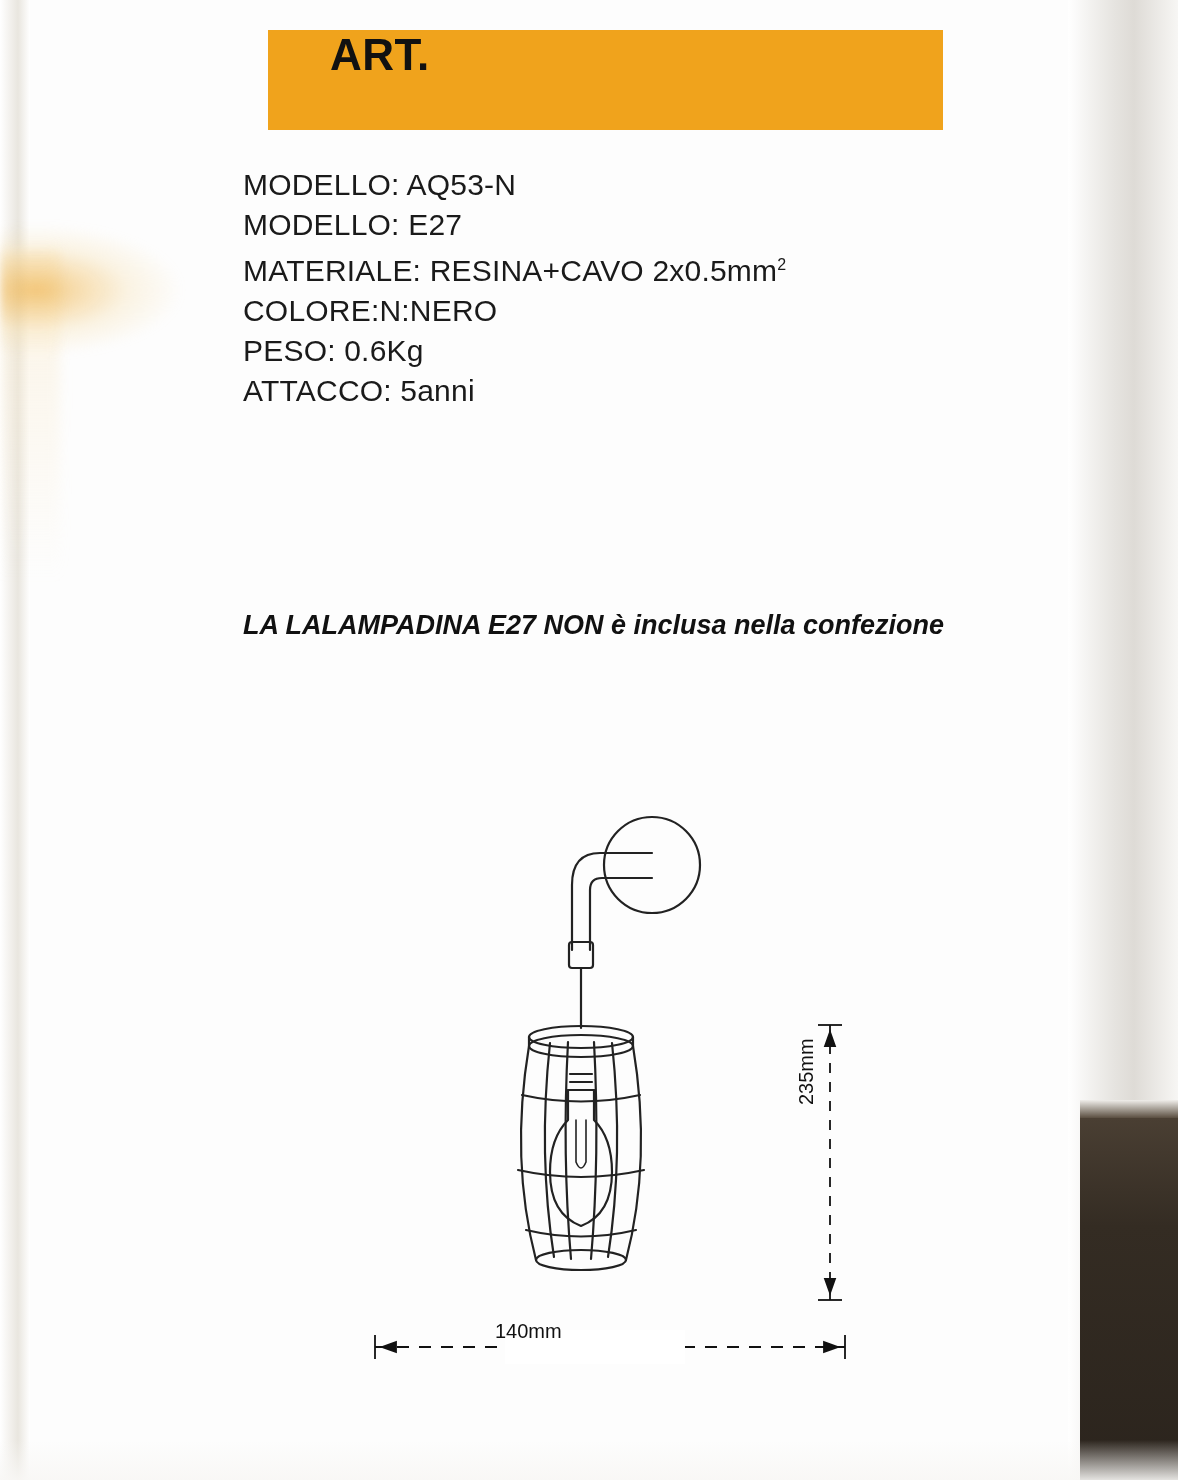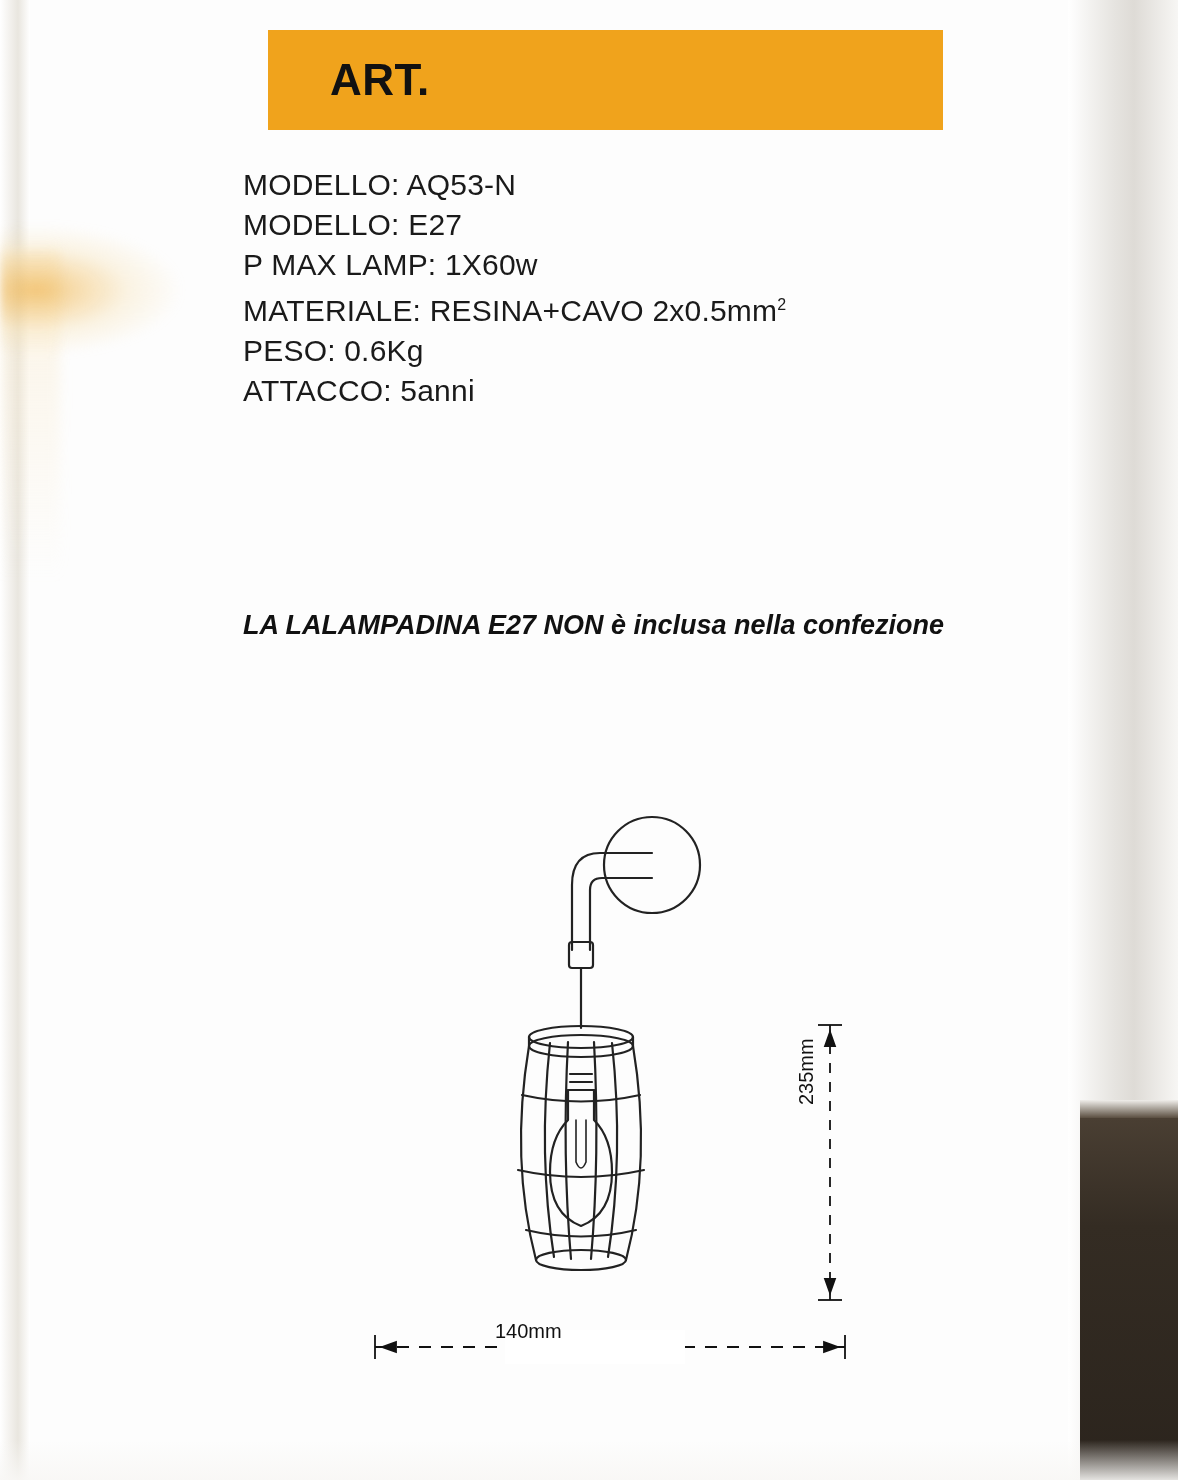--- a/index.html
+++ b/index.html
@@ -71,21 +71,20 @@
     width: 1048px; height: 1480px;
   }
 
   
   .title-banner {
     position: absolute;
     left: 238px; top: 30px;
     width: 675px; height: 100px;
     background: #f0a31c;
     display: flex;
-    align-items: center;
     padding-left: 62px;
     gap: 16px;
   }
   .title-art {
     font-size: 44px;
     font-weight: bold;
     color: #111;
     letter-spacing: 0.5px;
   }
   .title-code {
@@ -166,22 +165,22 @@
 
   <div class="sheet">
 
     <div class="title-banner">
       <span class="title-art">ART.</span>
     </div>
 
     <div class="specs">
       <div class="spec-line">MODELLO: AQ53-N</div>
       <div class="spec-line">MODELLO: E27</div>
-      <div class="spec-line">P MAX LAMP: 1X60w</div>
       <div class="spec-line"><span>MATERIALE: RESINA+CAVO 2x0.5mm</span><sup>2</sup></div>
+      <div class="spec-line">COLORE:N:NERO</div>
       <div class="spec-line">PESO:  0.6Kg</div>
       <div class="spec-line">ATTACCO: 5anni</div>
     </div>
 
     <div class="notice">LA LALAMPADINA E27 NON è inclusa nella confezione</div>
   </div>
 
   <svg class="drawing" viewBox="0 0 560 620">
     <g fill="none" stroke="#222" stroke-width="2.2" stroke-linecap="round" stroke-linejoin="round">
 

